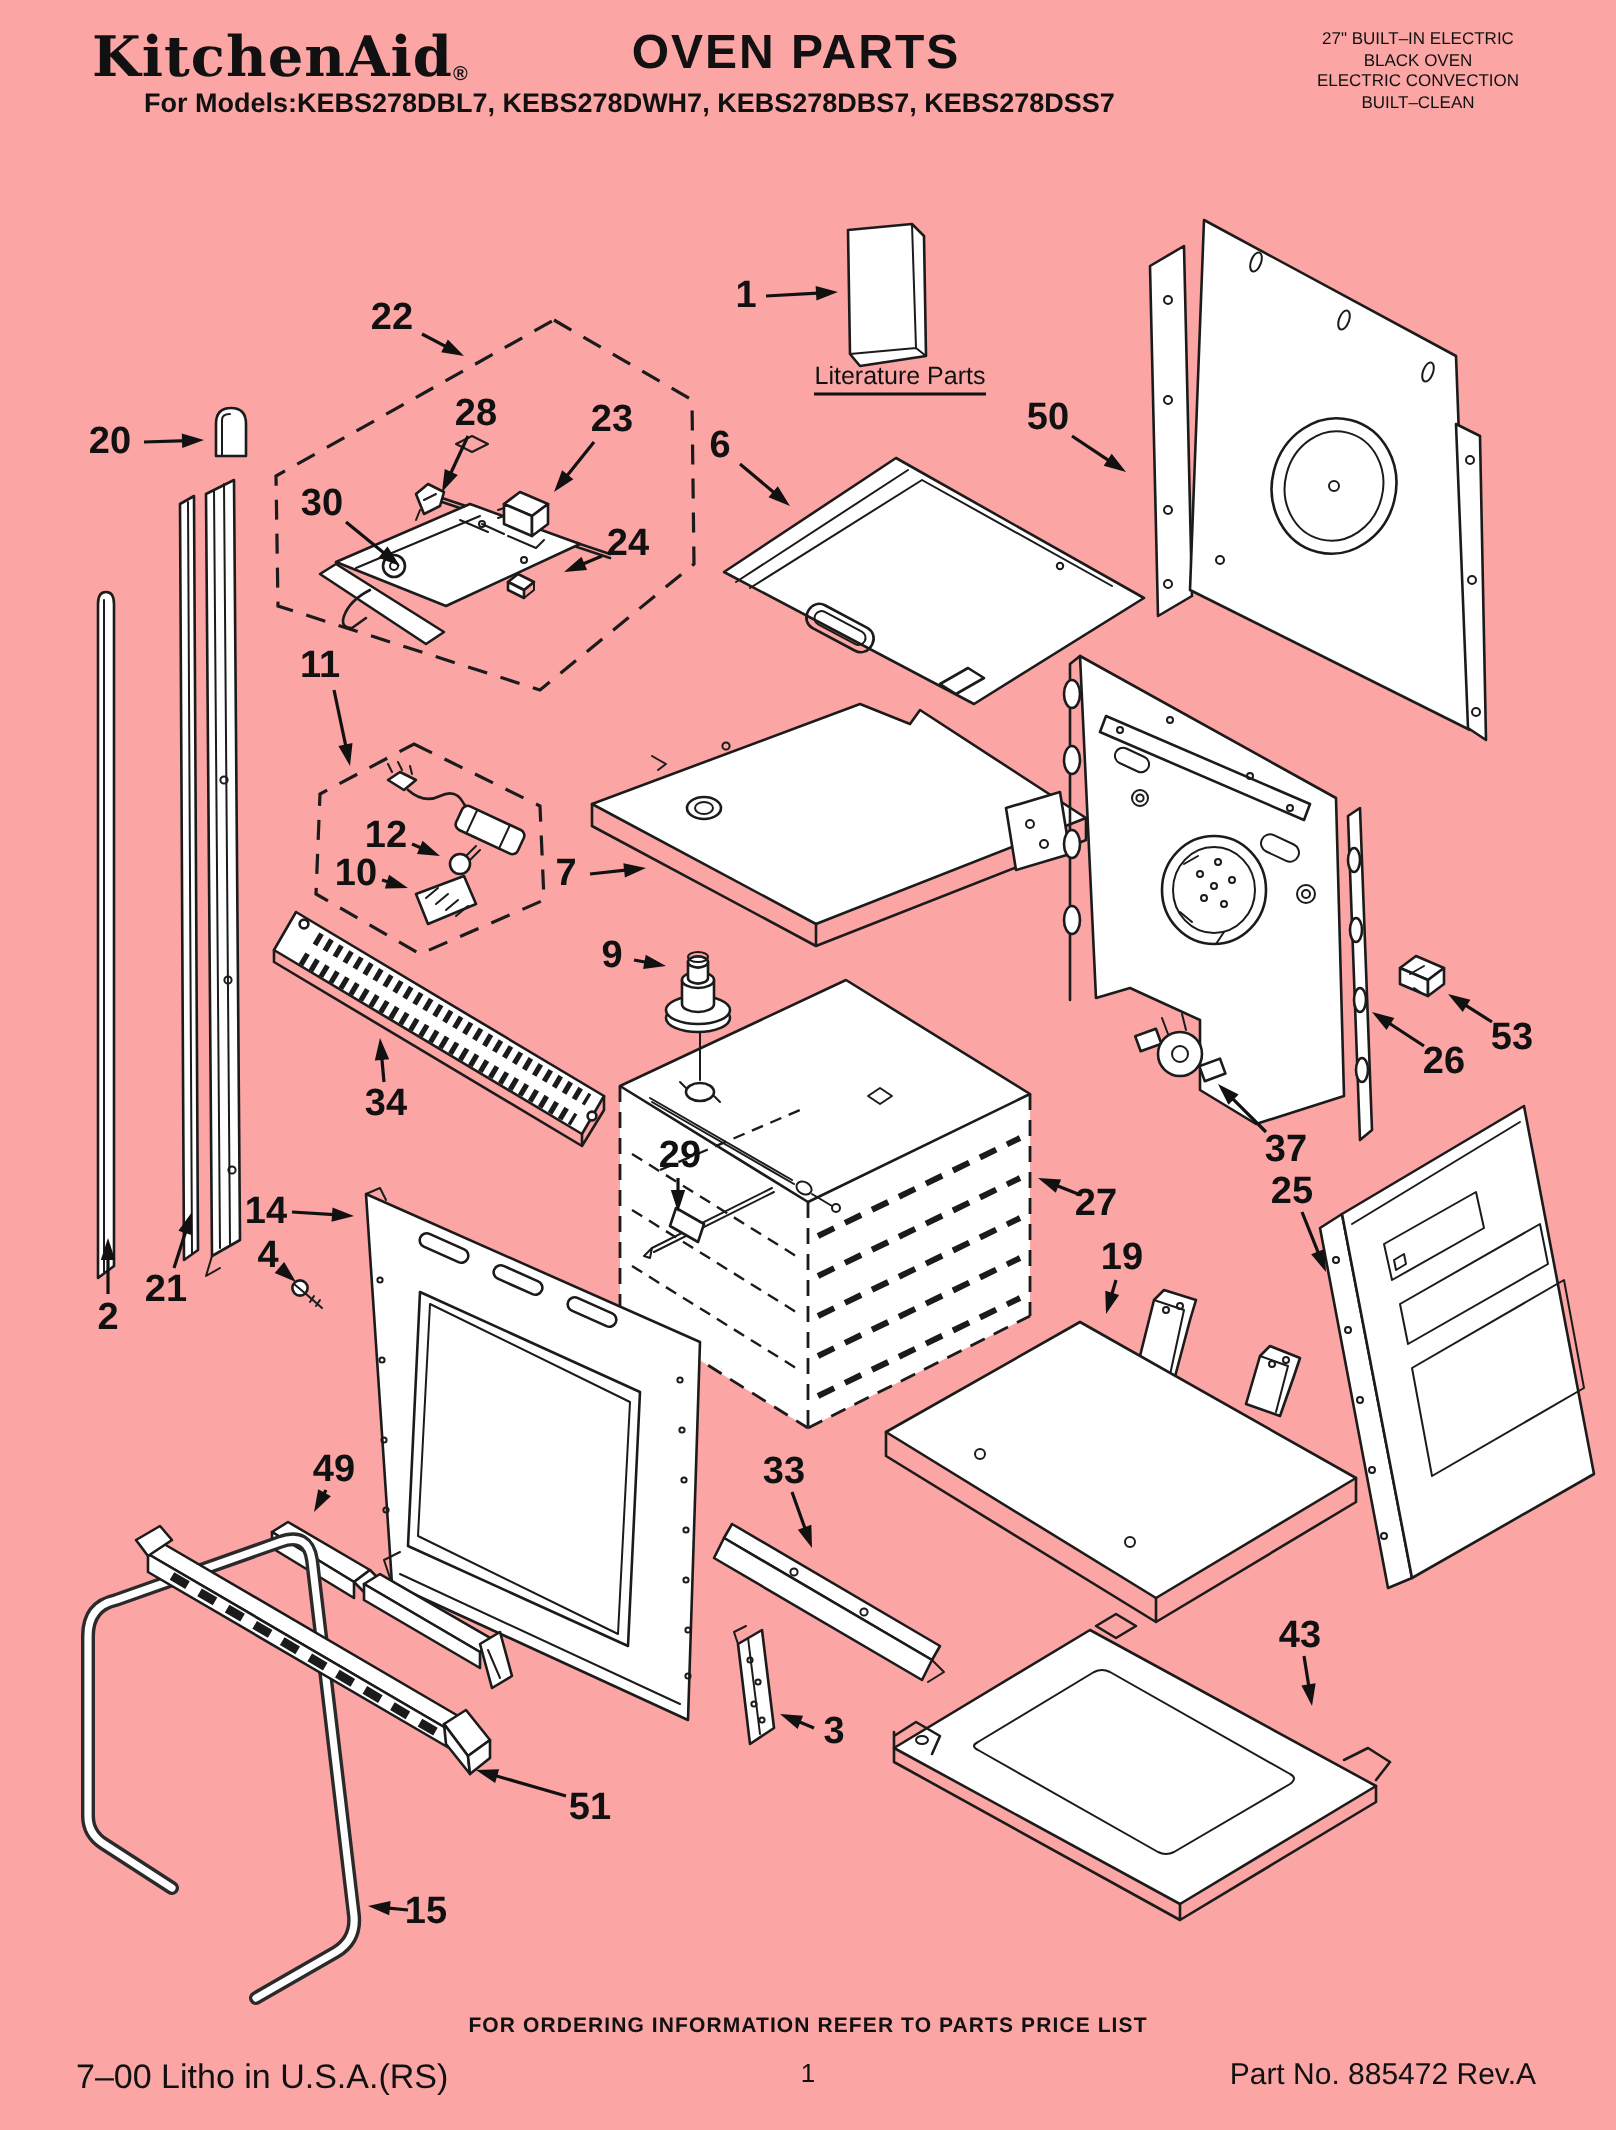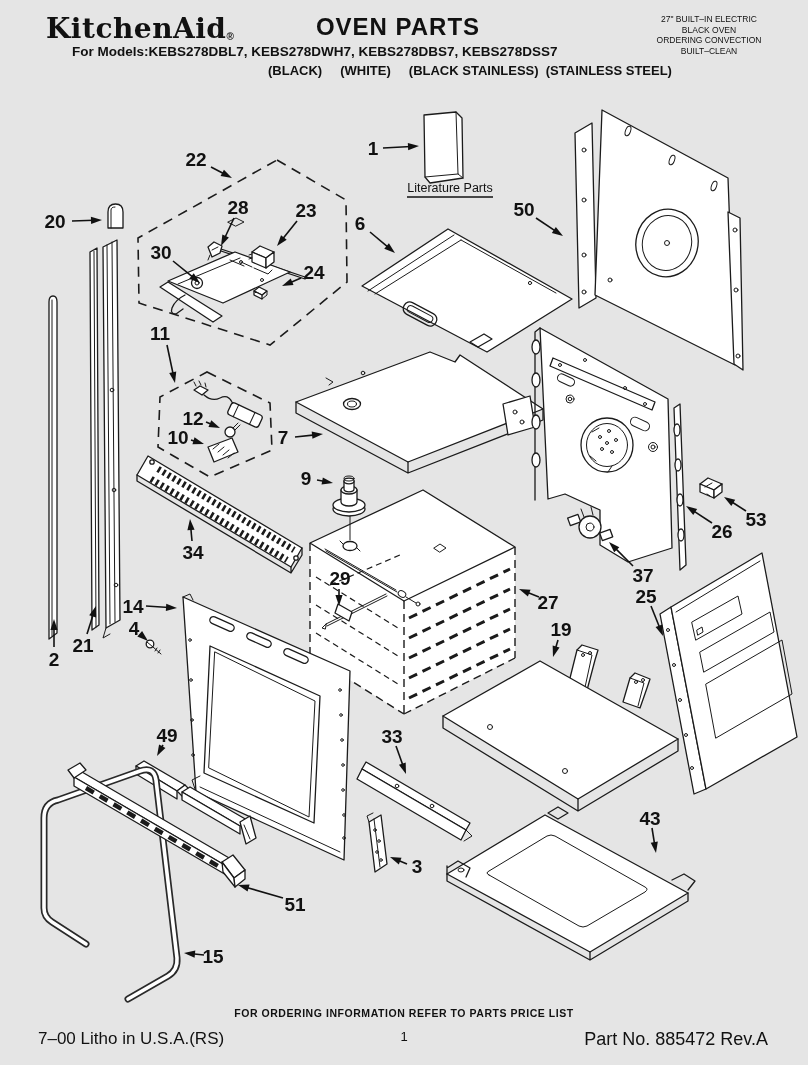--- a/index.html
+++ b/index.html
@@ -1,35 +1,35 @@
 <!DOCTYPE html>
 <html><head>
 <meta charset="utf-8">
 <style>
   html,body{margin:0;padding:0;background:#fff;}
-  .page{position:relative;width:808px;height:1065px;background:#e5e5e5;overflow:hidden;
+  .page{position:relative;width:808px;height:1065px;background:#fca5a5;overflow:hidden;
         font-family:"Liberation Sans",sans-serif;color:#111;}
   
   .brand{position:absolute;left:46px;top:12px;font-family:"DejaVu Serif",serif;
          font-weight:bold;font-size:28px;letter-spacing:.5px;white-space:nowrap;}
   .brand .reg{font-size:10px;font-family:"Liberation Sans",sans-serif;vertical-align:-2px;}
   .doc-title{position:absolute;left:288px;top:13px;width:220px;text-align:center;
              font-weight:700;font-size:24px;letter-spacing:1px;}
   .models-line{position:absolute;left:72px;top:44px;width:660px;text-align:left;
                font-weight:700;font-size:13.5px;white-space:nowrap;}
   .finishes-line{position:absolute;left:268px;top:63px;font-weight:700;font-size:13px;
                  white-space:pre;}
   .spec-block{position:absolute;left:648px;top:14px;width:122px;text-align:center;
               font-size:8.5px;line-height:10.5px;font-weight:400;}
   
   .ordering-note{position:absolute;left:0;top:1007px;width:808px;text-align:center;
                  font-weight:700;font-size:10.5px;letter-spacing:.55px;}
   .litho{position:absolute;left:38px;top:1029px;font-size:17px;}
   .page-num{position:absolute;left:0;top:1029px;width:808px;text-align:center;font-size:13px;}
-  .part-num{position:absolute;left:560px;top:1029px;width:208px;text-align:right;font-size:18px;}
+  .part-num{position:absolute;left:560px;top:1029px;width:208px;text-align:right;font-size:15px;}
   
   svg.diagram{position:absolute;left:0;top:0;}
   .ln{fill:none;stroke:#1b1b1b;stroke-width:1.3;stroke-linejoin:round;stroke-linecap:round;}
   .lnf{fill:#fff;stroke:#1b1b1b;stroke-width:1.3;stroke-linejoin:round;stroke-linecap:round;}
   .thin{stroke-width:1;}
   .hex{fill:none;stroke:#1b1b1b;stroke-width:1.6;stroke-dasharray:10 7;stroke-linecap:butt;}
   .hid{fill:none;stroke:#1b1b1b;stroke-width:1.4;stroke-dasharray:8 5;stroke-linecap:butt;}
   .hid2{fill:none;stroke:#1b1b1b;stroke-width:1.2;stroke-dasharray:6 4;stroke-linecap:butt;}
   .facefill{fill:#fff;stroke:none;}
   .slotband{fill:none;stroke:#1b1b1b;stroke-width:6.5;stroke-dasharray:2.6 3.2;stroke-linecap:butt;}
@@ -44,25 +44,24 @@
   .lit-label{font-family:"Liberation Sans",sans-serif;font-size:12.5px;fill:#111;text-anchor:middle;}
 </style>
 </head>
 <body>
 
 <div class="page">
 
   <div class="brand"><span>KitchenAid</span><span class="reg">®</span></div>
   <div class="doc-title">OVEN PARTS</div>
   <div class="models-line">For Models:KEBS278DBL7, KEBS278DWH7, KEBS278DBS7, KEBS278DSS7</div>
-  <div class="finishes-line">(BLACK)     (WHITE)     (BLACK STAINLESS)  (STAINLESS STEEL)</div>
   <div class="spec-block">
     <div>27" BUILT–IN ELECTRIC</div>
     <div>BLACK OVEN</div>
-    <div>ORDERING CONVECTION</div>
+    <div>ELECTRIC CONVECTION</div>
     <div>BUILT–CLEAN</div>
   </div>
 
   <svg class="diagram" width="808" height="1065" viewBox="0 0 808 1065">
 
     <g>
       <path class="lnf" d="M575,133 L592,123 L596,298 L579,308 Z"></path>
       <path class="lnf" d="M602,110 L728,178 L735,365 L595,295 Z"></path>
       <path class="lnf" d="M728,212 L740,218 L743,370 L734,364 Z"></path>
       <ellipse class="ln" cx="667" cy="243" rx="31" ry="34" transform="rotate(14 667 243)"></ellipse>

